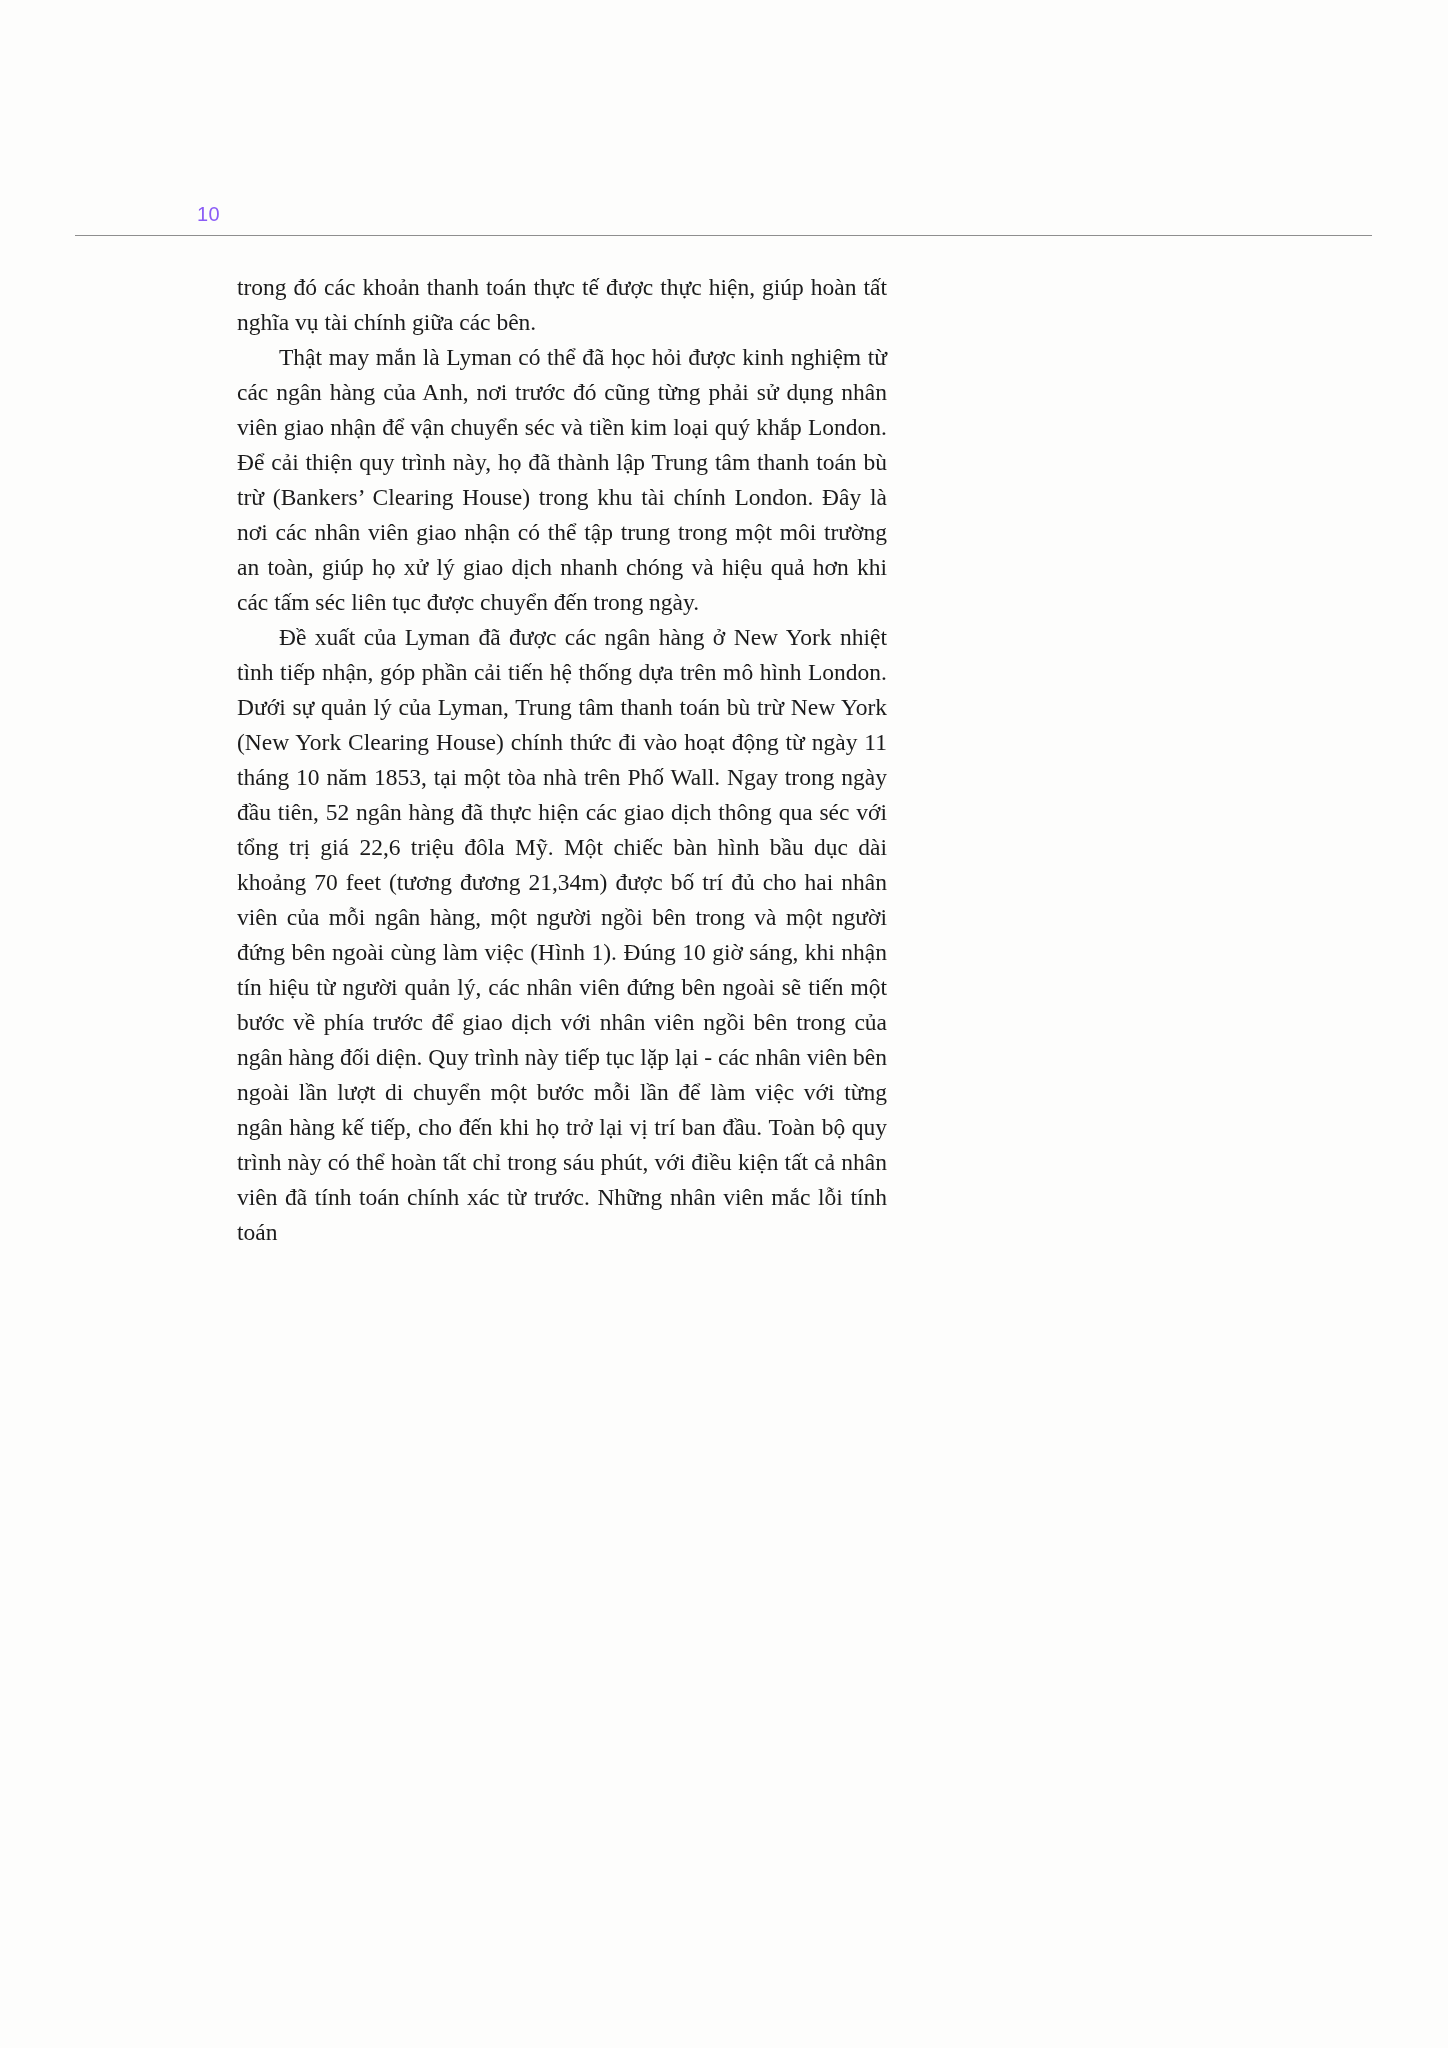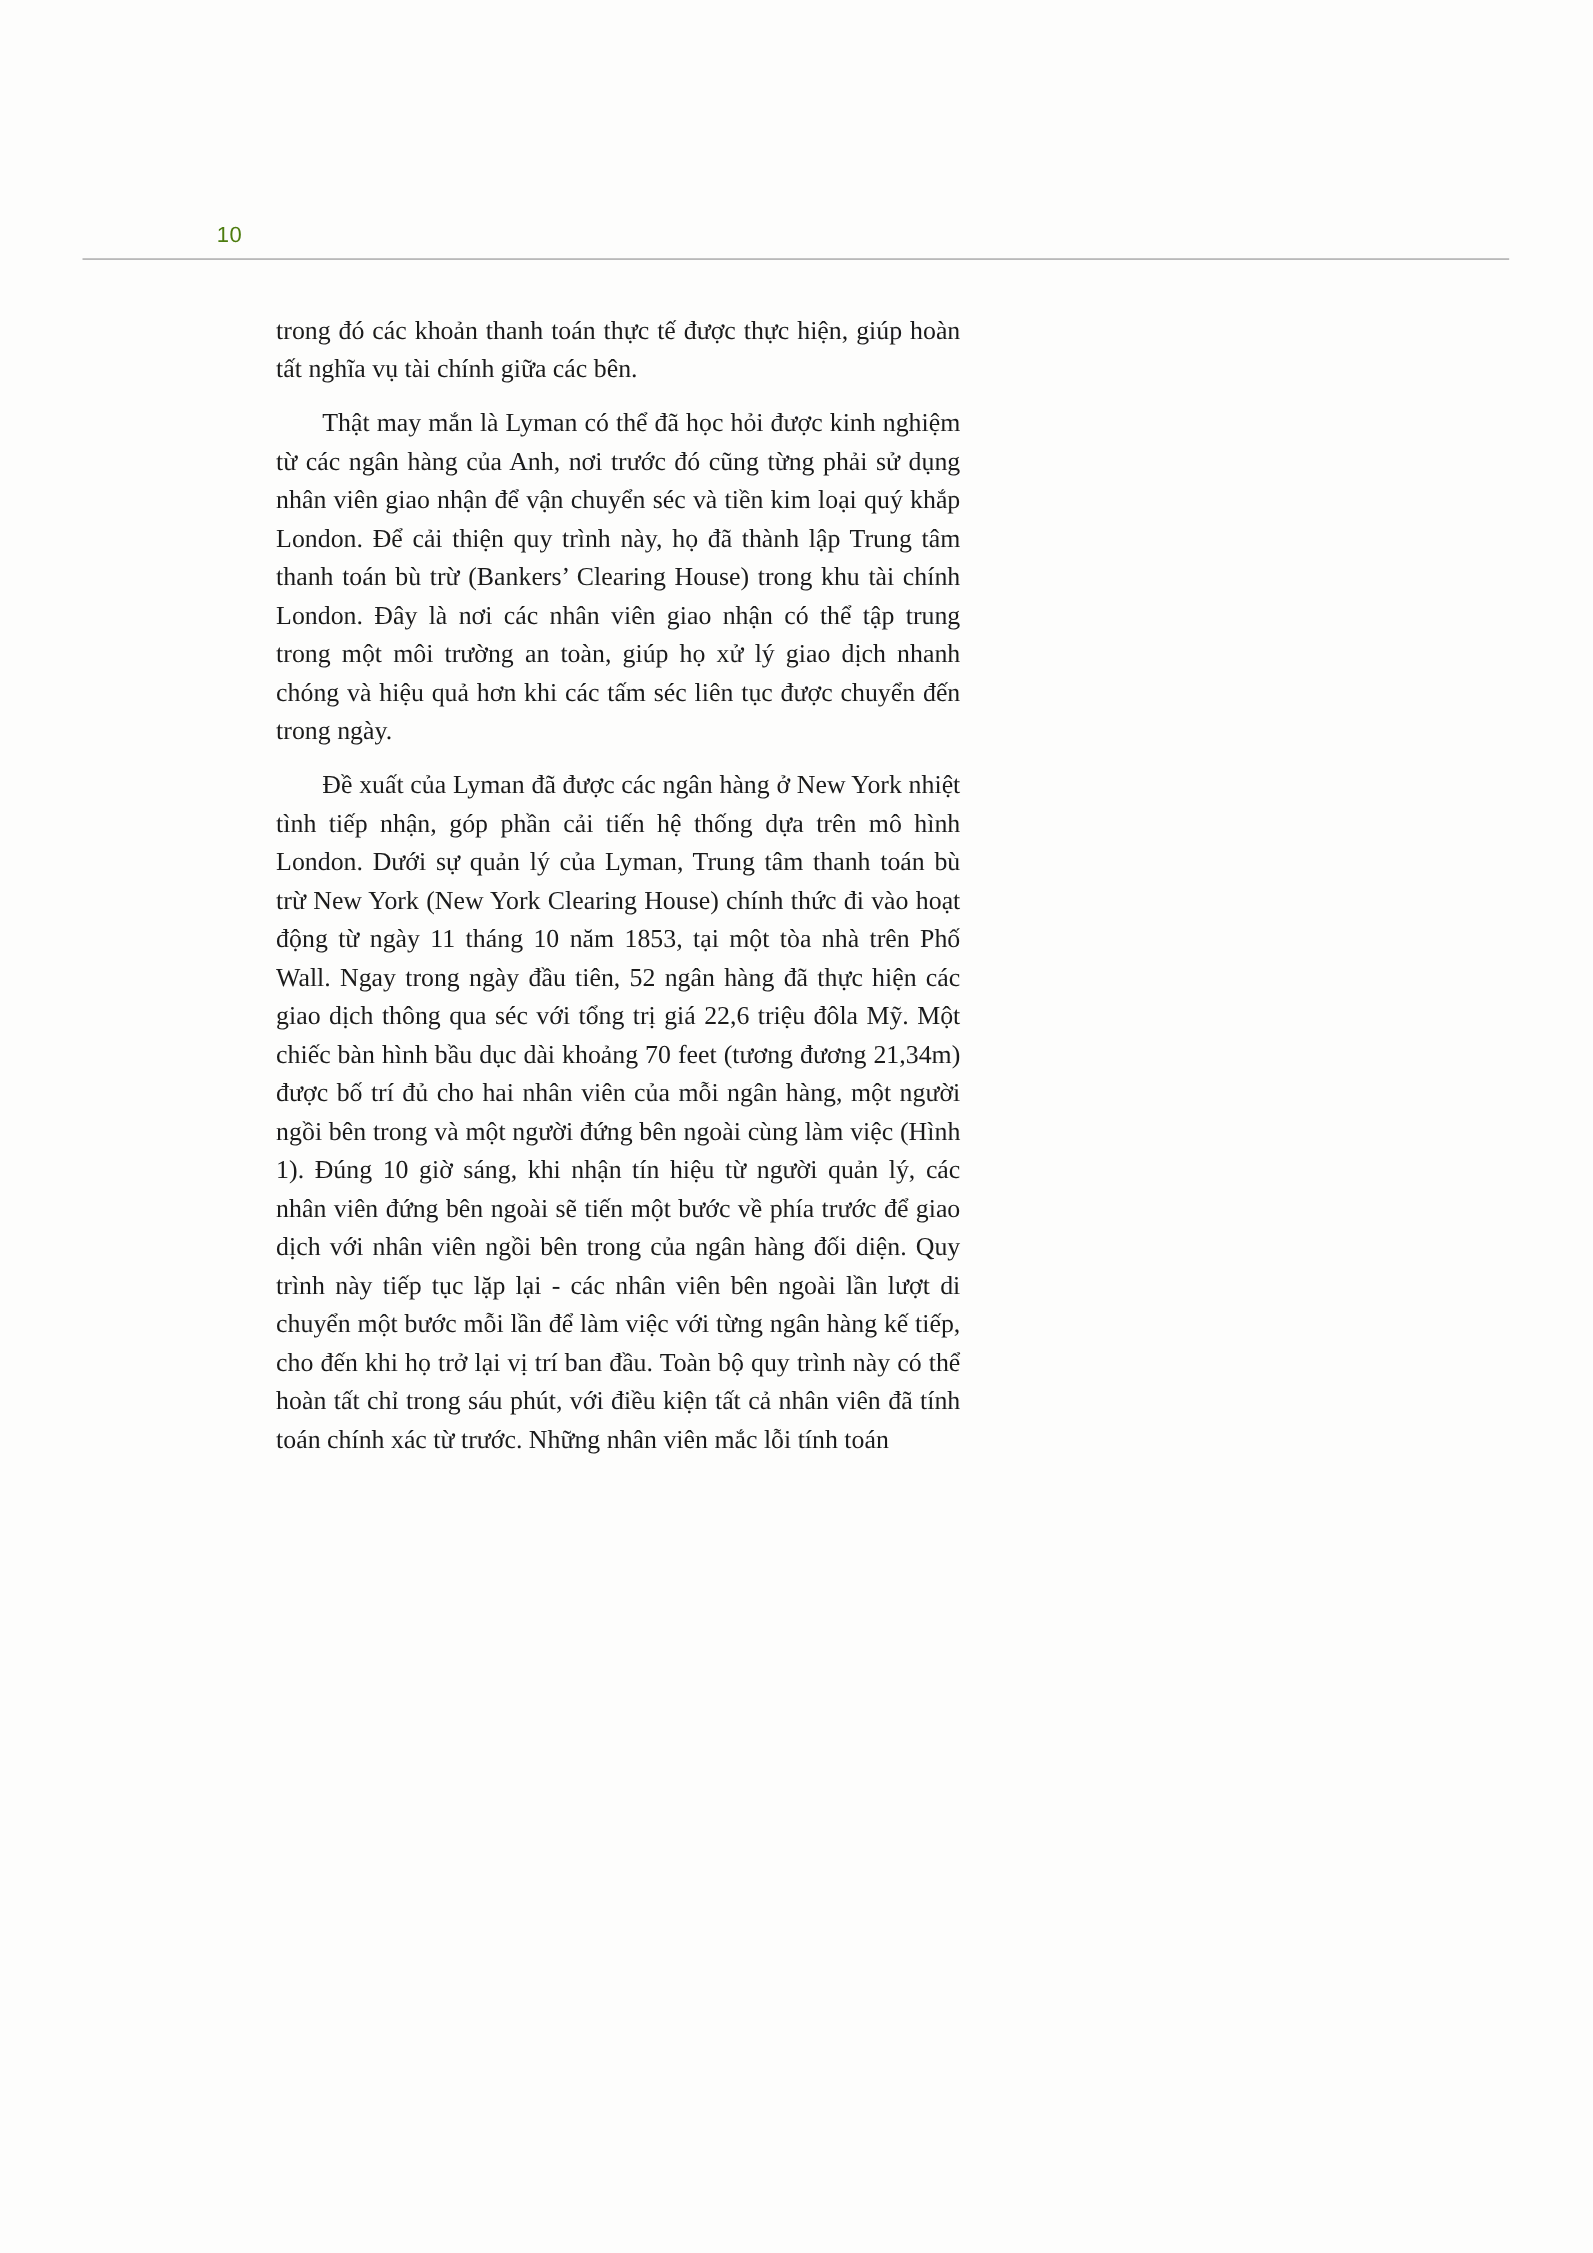--- a/index.html
+++ b/index.html
@@ -23,42 +23,42 @@
     display: flex;
     align-items: baseline;
     gap: 20px;
     padding: 0 0 9px 122px;
     border-bottom: 1.5px solid #8e8e8e;
     font-family: "Liberation Sans", sans-serif;
   }
   .page-number {
     font-size: 20px;
     font-weight: 400;
-    color: #4d7c0f;
+    color: #8b5cf6;
     letter-spacing: 0.5px;
   }
   .running-title {
     font-size: 18.5px;
     font-weight: 700;
     color: #1f1f1f;
     letter-spacing: 0.2px;
     white-space: nowrap;
   }
   .body-text {
     position: absolute;
     left: 237px;
     top: 270px;
     width: 650px;
     font-size: 23.5px;
     line-height: 35px;
     text-align: justify;
     hyphens: none;
   }
   .body-text p.para {
-    margin: 14px;
+    margin: 0;
     padding: 0;
   }
   .body-text p.para.indent {
     text-indent: 42px;
   }
   .italic {
   }
 </style>
 </head>
 <body>

